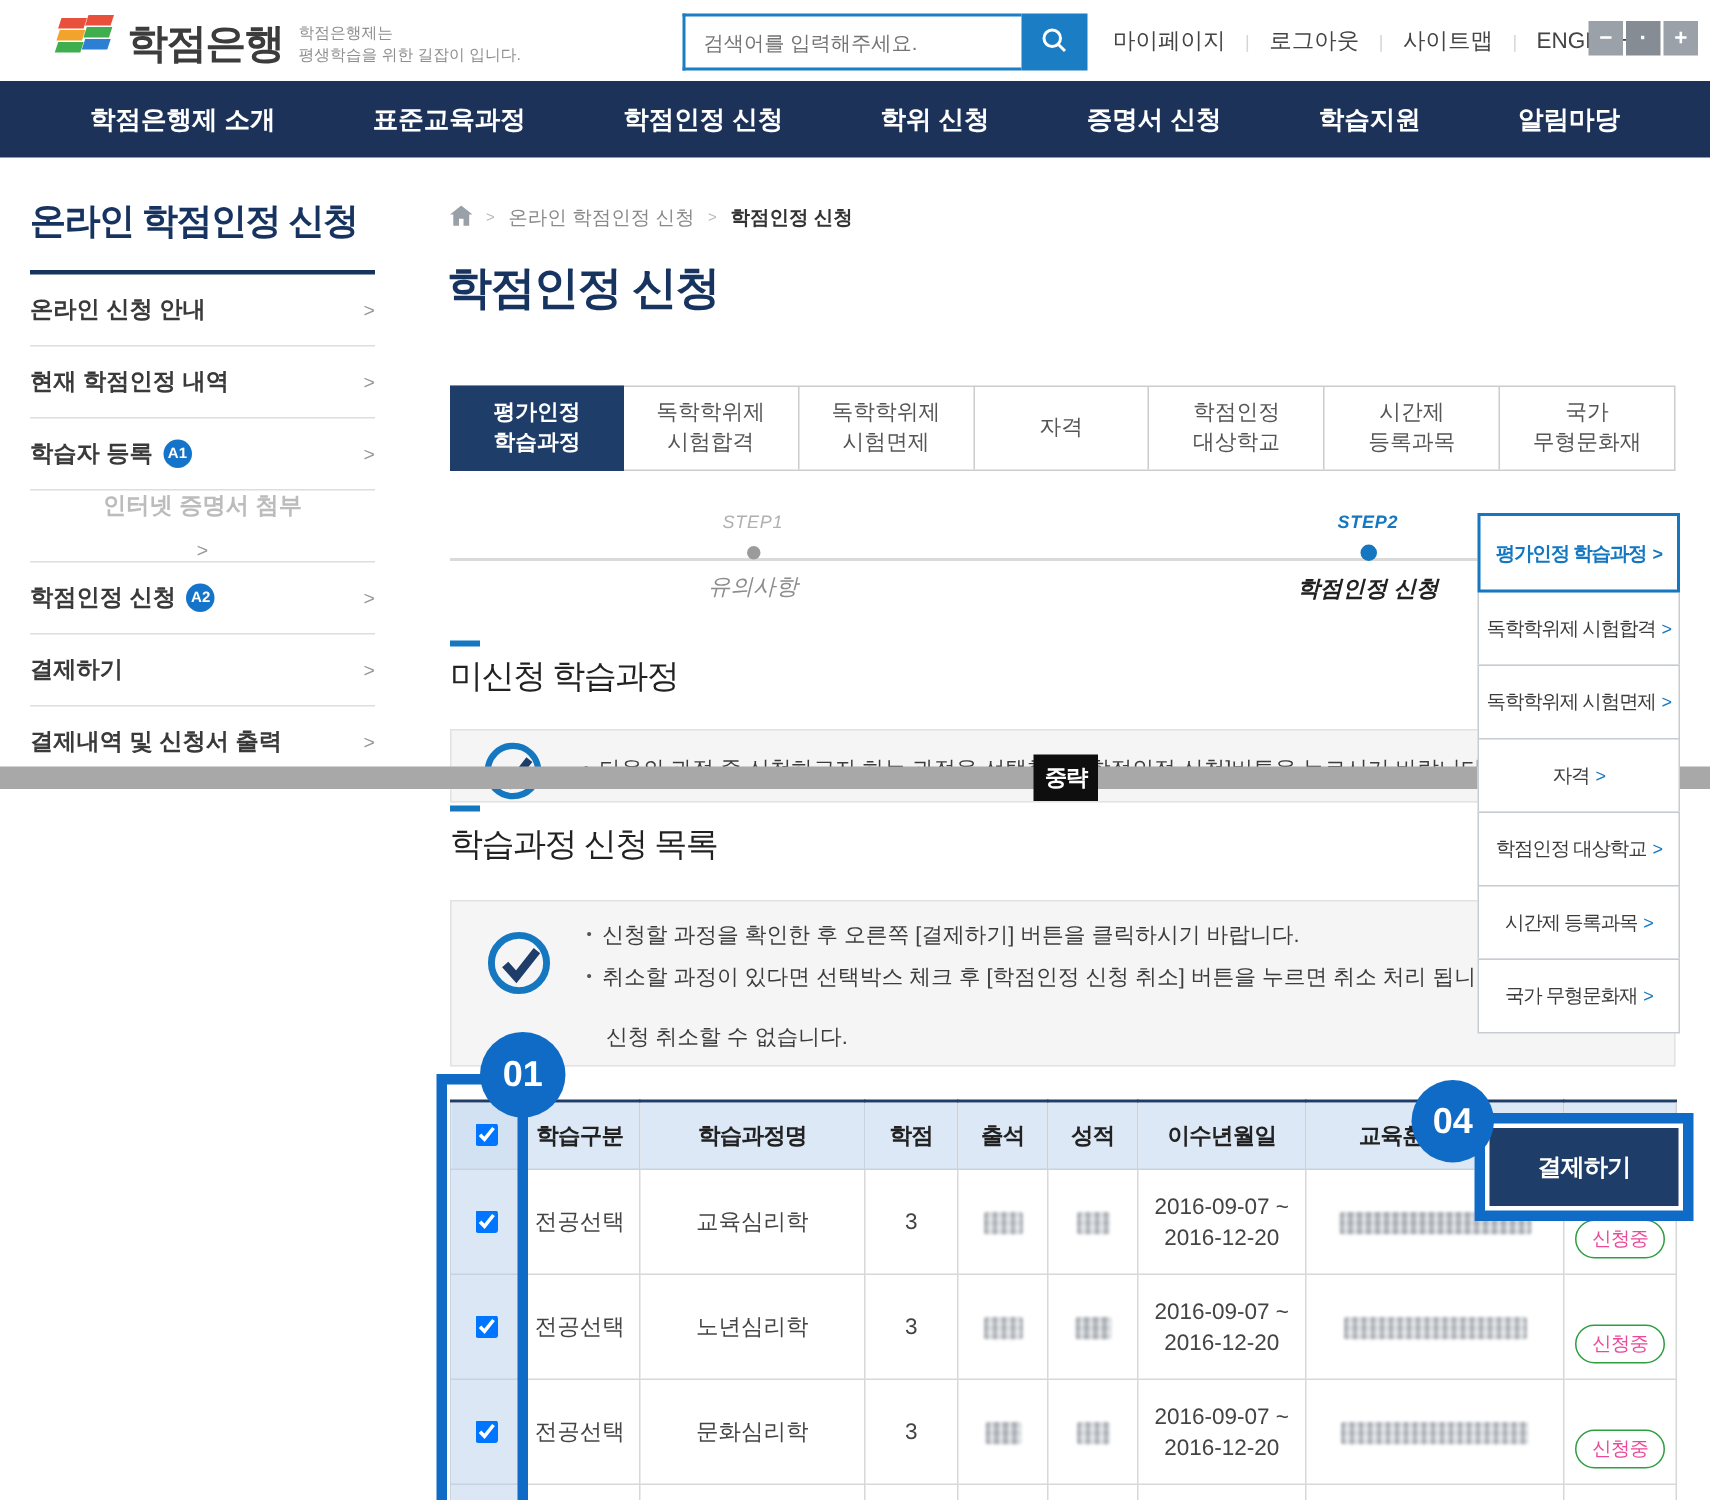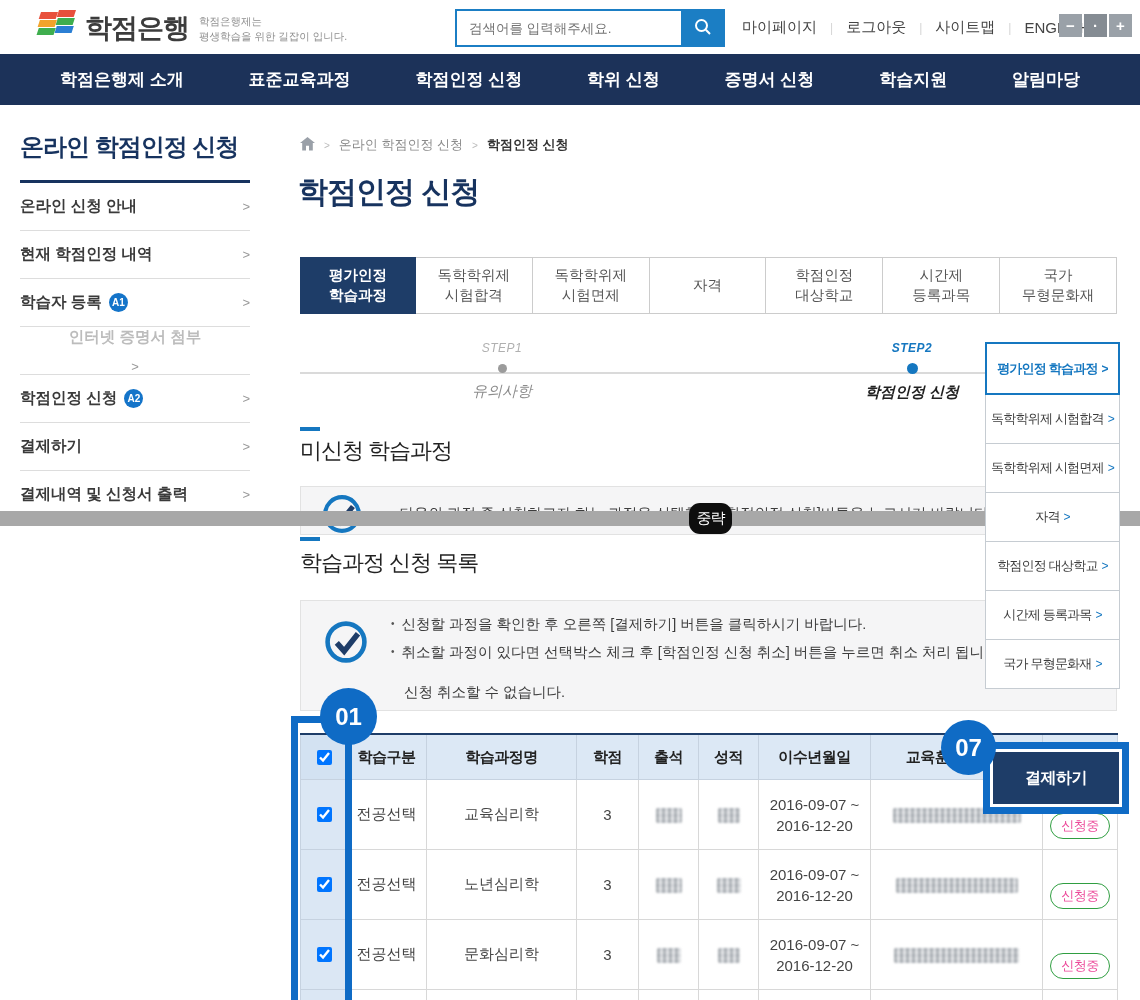--- a/index.html
+++ b/index.html
@@ -76,22 +76,22 @@
            box-sizing:border-box;overflow:hidden;}
   .ib-icon{position:absolute;}
   .bullets{position:absolute;}
   .bullet{font-size:14.5px;color:#3c3c3c;line-height:28px;white-space:nowrap;}
   .b-dot{font-size:10px;vertical-align:2px;margin-right:7px;color:#555;}
   .b-cont{padding-left:13px;margin-top:12px;}
 
   
   .band{position:absolute;left:0;top:511px;width:1140px;height:15px;background:#a8a8a8;z-index:40;}
   .jungnyak{position:absolute;left:689px;top:503px;width:43px;height:31px;background:#0e0e0e;color:#fff;
-            font-size:15px;font-weight:normal;display:flex;align-items:center;justify-content:center;
-            z-index:45;letter-spacing:-1px;border-radius:11px;}
+            font-size:15px;font-weight:bold;display:flex;align-items:center;justify-content:center;
+            z-index:45;letter-spacing:-1px;}
 
   
   .course-table{position:absolute;left:300px;top:733px;width:817px;border-collapse:collapse;
                 table-layout:fixed;border-top:2px solid #1e3d68;background:#fff;}
   .course-table th{background:#dce8f5;border:1px solid #c6d2e0;height:42px;font-size:15px;
                    color:#222;font-weight:bold;letter-spacing:-0.5px;overflow:hidden;white-space:nowrap;}
   .course-table td{border:1px solid #d8d8d8;height:67px;text-align:center;font-size:15px;color:#444;
                    overflow:hidden;}
   .course-table .c-cb{background:#dbe7f4;border-color:#c6d2e0;}
   .course-table th.c-cb{background:#d3e2f2;}
@@ -432,15 +432,15 @@
       <span>국가 무형문화재</span>
         <span class="qchev">&gt;</span>
     </div>
   </aside>
 
   <div class="ann-col"></div>
   <div class="ann-circle c1">01</div>
   <div class="ann-paybox">
     <button class="pay-btn">결제하기</button>
   </div>
-  <div class="ann-circle c2">07</div>
+  <div class="ann-circle c2">04</div>
 
 </div>
 
 </body></html>

